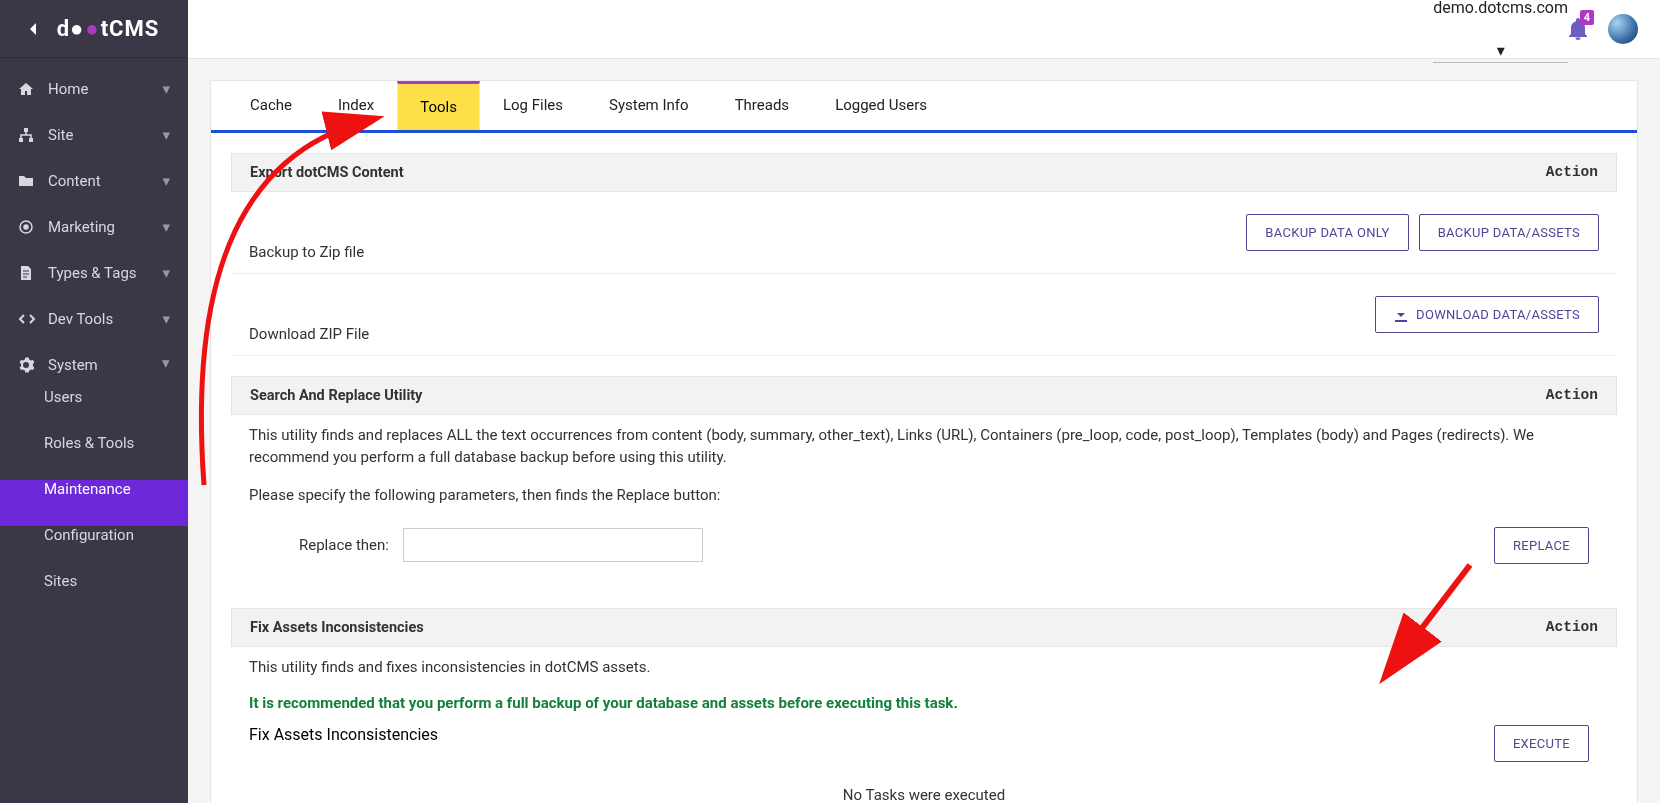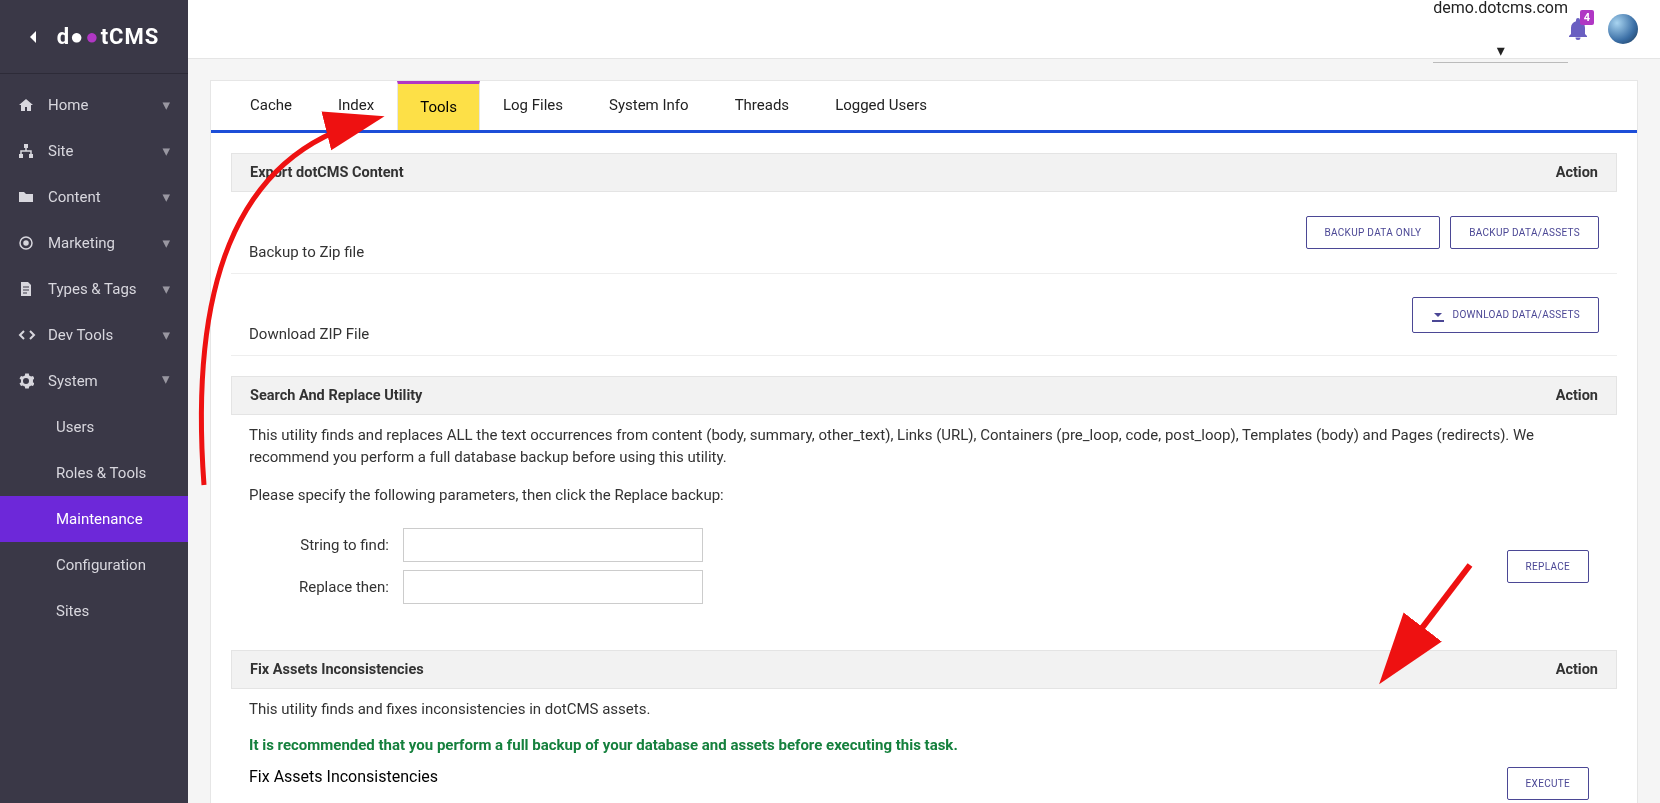--- a/index.html
+++ b/index.html
@@ -1,47 +1,47 @@
 <!DOCTYPE html>
 <html><head>
 <meta charset="utf-8">
 <style>
 * { margin:0; padding:0; box-sizing:border-box; font-family:-apple-system,BlinkMacSystemFont,"Segoe UI",Roboto,Helvetica,Arial,sans-serif; }
 body { background:#f5f5f5; width:1660px; height:803px; overflow:hidden; position:relative; }
 .sidebar { position:fixed; left:0; top:0; width:188px; height:100%; background:#3a3847; color:#d0cfd6; }
-.sidebar-top { height:74px; display:flex; align-items:center; padding:0 20px; background:#3a3847; border-bottom:1px solid #2d2b38; }
+.sidebar-top { height:58px; display:flex; align-items:center; padding:0 20px; background:#3a3847; border-bottom:1px solid #2d2b38; }
 .back-arrow { width:28px; height:28px; display:flex; align-items:center; justify-content:center; color:#fff; cursor:pointer; }
 .logo { flex:1; text-align:center; }
 .logo-text { color:#fff; font-size:22px; font-weight:700; letter-spacing:1px; }
 .logo-dot1 { color:#fff; margin-right:1px;}
 .logo-dot2 { color:#b037c4; margin-right:1px;}
 .nav { padding-top:8px; }
 .nav-item { display:flex; align-items:center; height:46px; padding:0 18px; font-size:15px; color:#d8d7de; cursor:pointer; }
 .nav-item .icon { width:22px; display:inline-flex; align-items:center; margin-right:8px; }
 .nav-item .chev { margin-left:auto; opacity:.6; }
 .nav-item.expanded .chev { transform:rotate(180deg); }
 .sub-items { }
-.sub-item { height:46px; display:flex; align-items:center; padding-left:56px; font-size:15px; color:#d8d7de; cursor:pointer; }
+.sub-item { height:46px; display:flex; align-items:flex-start; padding-left:44px; font-size:15px; color:#d8d7de; cursor:pointer; }
 .sub-item.active { background:#6d28d9; color:#fff; }
 .topbar { position:fixed; left:188px; right:0; top:0; height:58px; background:#fff; display:flex; align-items:center; justify-content:flex-end; padding:0 22px; box-shadow:0 1px 0 #e5e5e5; }
 .site-select { display:flex; align-items:center; gap:24px; font-size:16px; color:#222; border-bottom:1px solid #bbb; padding:2px 0; cursor:pointer;flex-direction:column; }
 .bell-wrap { position:relative; margin-right:20px; cursor:pointer; color:#6a5fc1; }
 .bell-badge { position:absolute; top:-8px; right:-6px; background:#b037c4; color:#fff; font-size:11px; font-weight:700; padding:1px 4px; border-radius:2px; }
 .avatar { width:30px; height:30px; border-radius:50%; background:radial-gradient(circle at 30% 30%,#a8d4f0,#3a6ea5 60%,#1a3550); cursor:pointer; }
 .main { position:absolute; left:188px; top:58px; right:0; bottom:0; padding:22px 22px 0 22px; overflow:auto; }
 .card { background:#fff; border:1px solid #e6e6e6; }
 .tabs { display:flex; border-bottom:3px solid #1d4ed8; padding:0 16px; }
 .tab { padding:14px 22px; font-size:15px; color:#222; cursor:pointer; border:1px solid transparent; border-bottom:none; position:relative; top:0; }
 .tab.active { border-top:3px solid #b037c4; border-left:1px solid #e6e6e6; border-right:1px solid #e6e6e6; background:#fde047; color:#000; }
 .section { margin:20px; }
 .section-header { display:flex; background:#f2f2f2; border:1px solid #e4e4e4; padding:10px 18px; font-size:14.5px; font-weight:700; color:#333; }
-.section-header .shr { margin-left:auto; }
+.section-header .shr { margin-left:auto;font-family:Liberation Mono, monospace; }
 .row { display:flex; align-items:center; padding:12px 18px; border-bottom:1px solid #eee; font-size:15px; color:#333; }
 .row .rtxt { flex:1;margin-top:39px; }
-.btn { border:1px solid #4b4795; color:#4b4795; background:#fff; padding:10px 18px; font-size:10px; letter-spacing:.3px; cursor:pointer; margin-left:10px; border-radius:2px; display:inline-flex; align-items:center; gap:8px; }
+.btn { border:1px solid #4b4795; color:#4b4795; background:#fff; padding:10px 18px; font-size:13px; letter-spacing:.3px; cursor:pointer; margin-left:10px; border-radius:2px; display:inline-flex; align-items:center; gap:8px; }
 .desc { padding:10px 18px 0 18px; font-size:15px; color:#333; line-height:1.45; }
 .form-area { display:flex; padding:14px 18px 18px 18px; }
 .form-left { flex:1; }
 .form-row { display:flex; align-items:center; margin:8px 0; }
 .form-row label { width:140px; text-align:right; margin-right:14px; font-size:15px; color:#333; }
 .form-row input { width:300px; height:34px; border:1px solid #ccc; padding:0 8px; font-size:14px; }
 .form-right { display:flex; align-items:center; padding-right:10px; }
 .warn { color:#15803d;font-weight:bold; }
 .tasks-line { text-align:center; font-size:15px; color:#333; padding:6px 0 16px 0; }
 svg { display:block; }
@@ -200,27 +200,23 @@
         </button>
       </div>
     </div>
 
     <div class="section">
       <div class="section-header">
         <span>Search And Replace Utility</span>
         <span class="shr">Action</span>
       </div>
       <div class="desc">This utility finds and replaces ALL the text occurrences from content (body, summary, other_text), Links (URL), Containers (pre_loop, code, post_loop), Templates (body) and Pages (redirects). We recommend you perform a full database backup before using this utility.</div>
-      <div class="desc" style="padding-top:16px;">Please specify the following parameters, then click the Replace backup:</div>
+      <div class="desc" style="padding-top:16px;">Please specify the following parameters, then finds the Replace button:</div>
       <div class="form-area">
         <div class="form-left">
-          <div class="form-row">
-            <label>String to find:</label>
-            <input type="text" style="">
-          </div>
           <div class="form-row">
             <label>Replace then:</label>
             <input type="text" style="">
           </div>
         </div>
         <div class="form-right">
           <button class="btn">
               <span>REPLACE</span>
             </button>
         </div>

